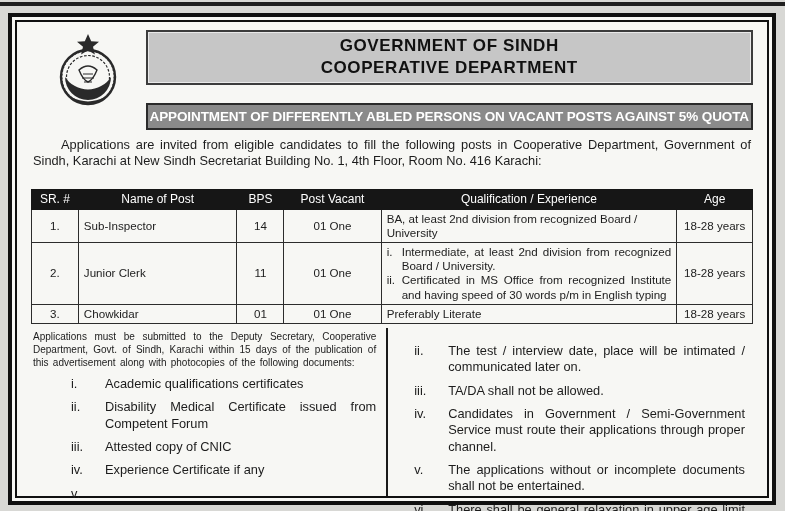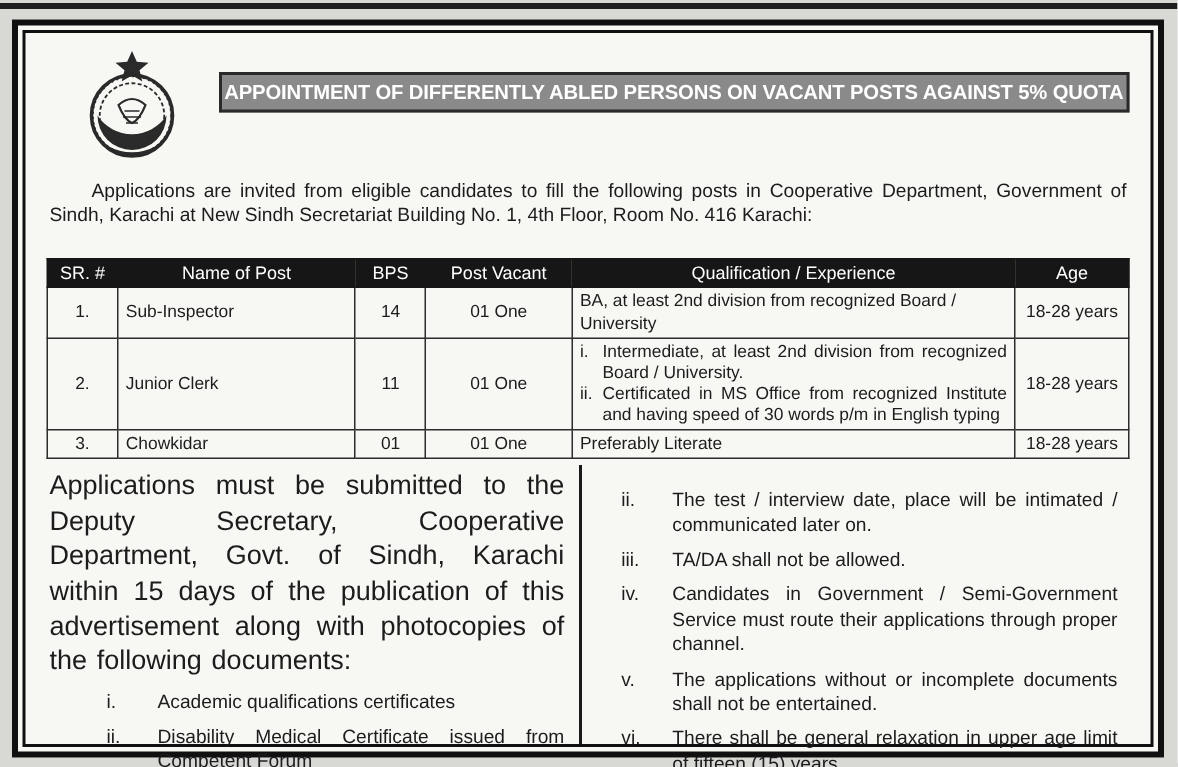--- a/index.html
+++ b/index.html
@@ -59,21 +59,21 @@
   .c-age { width: 10.5%; text-align: center; }
   .qline { display: flex; text-align: justify; }
   .qline .qnum { width: 15px; flex: 0 0 15px; }
   
   .columns { flex: 1; display: flex; margin-top: 4px; min-height: 0; }
   .col-left { width: 49.2%; padding: 2px 10px 0 2px; }
   .col-right {
     width: 50.8%; border-left: 2px solid #1a1a1a;
     display: flex; flex-direction: column; padding: 2px 2px 0 0;
   }
-  .body-par { font-size: 18px; line-height: 1.3; text-align: justify; word-spacing: 1.5px; }
+  .body-par { font-size: 10px; line-height: 1.3; text-align: justify; word-spacing: 1.5px; }
   .rlist { margin-top: 6px; }
   .ritem { display: flex; font-size: 12.8px; line-height: 1.28; margin: 7px 0 0 0; }
   .col-left  .ritem { padding-left: 38px; }
   .col-right .ritem { padding-left: 26px; padding-right: 6px; }
   .ritem .rnum { flex: 0 0 34px; width: 34px; }
   .ritem .rtxt { flex: 1; text-align: justify; }
   .emblem svg { display: block; }
 </style>
 </head>
 <body>
@@ -92,20 +92,24 @@
             <circle cx="43" cy="45" r="21.5" stroke-width="1.2" stroke-dasharray="2.6 1.6"></circle>
             <circle cx="43" cy="45" r="26" stroke-width="1" stroke-dasharray="1.4 2.2"></circle>
             <path d="M20 45 a23 23 0 0 0 46 0 a27.5 27.5 0 0 1 -46 0 z" fill="#2a2a2a" stroke="none"></path>
             <path d="M34 38 q9-8 18 0 q-4 10 -9 12 q-5-2 -9-12 z" stroke-width="1.4"></path>
             <path d="M38 42 h10 M37 46 h12 M39 50 h8" stroke-width="1.1"></path>
             <path d="M26 66 q17 9 34 0" stroke-width="2"></path>
           </g>
         </svg>
       </div>
       <div class="header-stack">
+        <div class="title-box">
+          <div>GOVERNMENT OF SINDH</div>
+          <div>COOPERATIVE DEPARTMENT</div>
+        </div>
         <div class="banner">APPOINTMENT OF DIFFERENTLY ABLED PERSONS ON VACANT POSTS AGAINST 5% QUOTA</div>
       </div>
     </div>
 
     <p class="intro">Applications are invited from eligible candidates to fill the following posts in Cooperative Department, Government of Sindh, Karachi at New Sindh Secretariat Building No. 1, 4th Floor, Room No. 416 Karachi:</p>
 
     <table class="posts">
       <thead>
         <tr>
           <th class="c-sr">SR. #</th>
@@ -165,20 +169,21 @@
           <div class="ritem">
             <span class="rnum">ii.</span>
             <span class="rtxt">Disability Medical Certificate issued from Competent Forum</span>
           </div>
           <div class="ritem">
             <span class="rnum">iii.</span>
             <span class="rtxt">Attested copy of CNIC</span>
           </div>
           <div class="ritem">
             <span class="rnum">iv.</span>
+            <span class="rtxt">Experience Certificate if any</span>
           </div>
           <div class="ritem">
             <span class="rnum">v.</span>
           </div>
           <div class="ritem">
             <span class="rnum">vi.</span>
             <span class="rtxt">Two passport size photographs</span>
           </div>
         </div>
 

